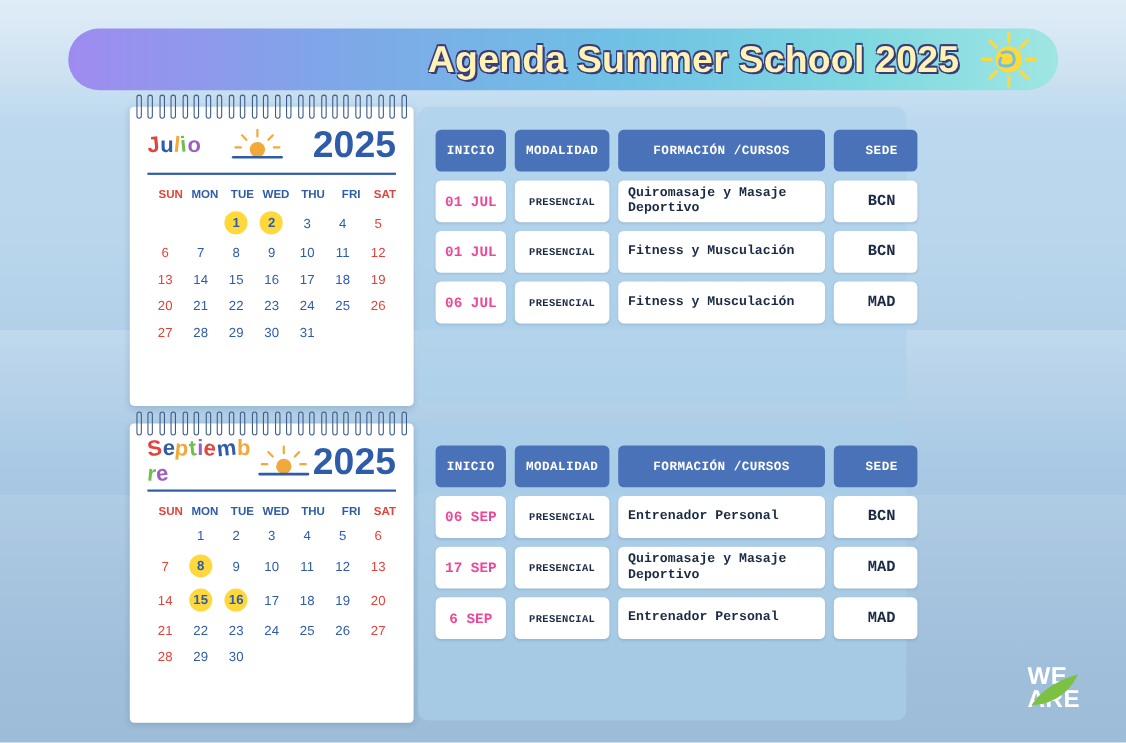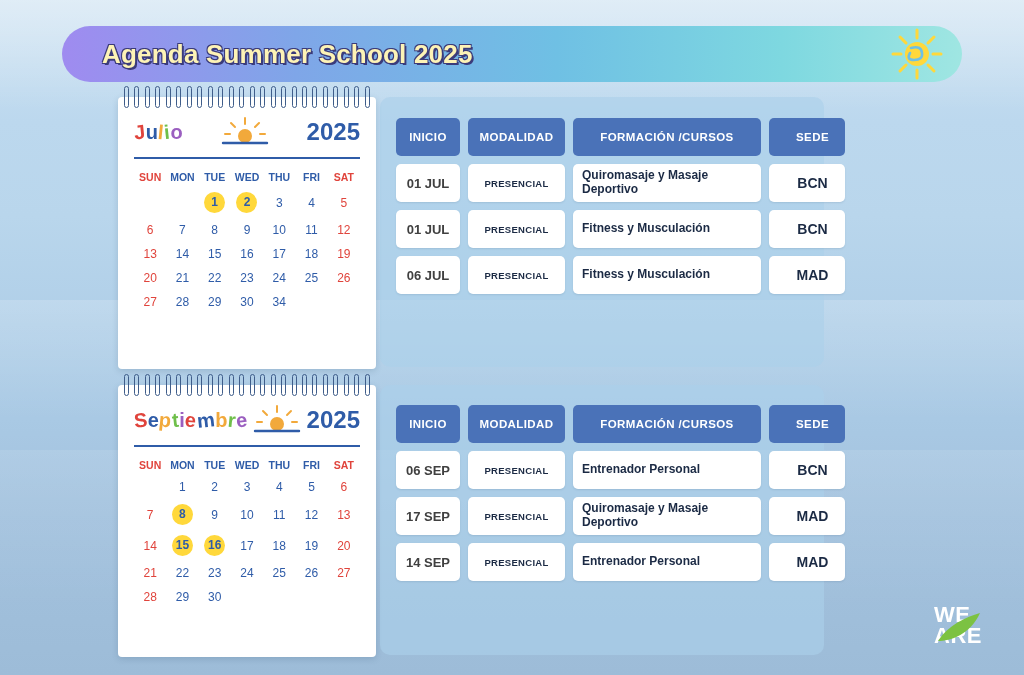--- a/index.html
+++ b/index.html
@@ -28,22 +28,22 @@
   .header {
     position: absolute;
     left: 62px; top: 26px;
     width: 900px; height: 56px;
     border-radius: 28px;
     background: linear-gradient(90deg, #9f8bf0 0%, #7fa6e8 26%, #6fc0e4 55%, #7ed8e0 80%, #9fe6e2 100%);
     display: flex; align-items: center;
   }
   .header-title {
     flex: 1;
-    text-align: left;
-    font-size: 26px;
+    text-align: right;
+    font-size: 34px;
     font-weight: bold;
     color: #fdf3b6;
     letter-spacing: 0.2px;
     text-shadow: 2px 2px 0 #3b3b7a, -1px -1px 0 #3b3b7a, 1px -1px 0 #3b3b7a, -1px 1px 0 #3b3b7a;
     padding-left: 40px;
   }
   .header-sun {
     width: 90px; height: 56px;
     display: flex; align-items: center; justify-content: center;
   }
@@ -81,37 +81,37 @@
     background: transparent;
   }
 
   .cal-head {
     display: flex; align-items: center; justify-content: space-between;
     padding: 16px 16px 4px 16px;
     height: 58px;
   }
   .cal-month { font-size: 20px; font-weight: bold; letter-spacing: 0.5px; }
   .cal-month span { display: inline-block; }
-  .cal-year { font-size: 24px; font-weight: bold; color: #2f5ca8; }
+  .cal-year { font-size: 34px; font-weight: bold; color: #2f5ca8; }
   .cal-sun { width: 52px; height: 32px; }
 
   .cal-rule { height: 2px; background: #2f5ca8; margin: 2px 16px 0 16px; }
 
   table.cal-grid {
     width: 226px;
     margin: 6px auto 0 auto;
     border-collapse: collapse;
     table-layout: fixed;
   }
   table.cal-grid th {
     font-size: 10.5px;
     font-weight: bold;
     color: #2f5ca8;
     padding: 6px 0 4px 0;
-    text-align: center;
+    text-align: right;
   }
   table.cal-grid th.we { color: #e0443c; }
   table.cal-grid td {
     font-size: 12px;
     color: #2f5ca8;
     text-align: center;
     padding: 5px 0;
     height: 22px;
   }
   table.cal-grid td.we { color: #e0443c; }
@@ -131,40 +131,41 @@
 
   .srow { display: flex; margin-bottom: 8px; }
   .srow:last-child { margin-bottom: 0; }
 
   .cell {
     background: #ffffff;
     border-radius: 5px;
     display: flex; align-items: center;
     margin-right: 8px;
     box-shadow: 0 1px 2px rgba(40,70,100,0.13);
+    font-family: Liberation Mono, monospace;
   }
   .cell:last-child { margin-right: 16px; padding-left: 11px; }
 
   .hdr .cell {
     background: #4a72b8;
     color: #ffffff;
     font-size: 11.5px;
     font-weight: bold;
     justify-content: center;
     height: 38px;
     letter-spacing: 0.4px;
     box-shadow: none;
   }
   .c-inicio { width: 64px; }
-  .c-modal  { width: 97px; }
+  .c-modal  { width: 86px; }
   .c-form   { width: 188px; }
   .c-sede   { width: 76px; }
 
   .body .cell { height: 38px; }
-  .body .c-inicio { justify-content: center; font-size: 13px; font-weight: bold; color: #404040; }
+  .body .c-inicio { justify-content: center; font-size: 13px; font-weight: bold; color: #ec4899; }
   .body .c-modal  { justify-content: center; font-size: 9.5px; font-weight: bold; color: #1b2a44; letter-spacing: 0.3px; }
   .body .c-form   { justify-content: flex-start; padding: 0 9px; font-size: 12px; font-weight: bold; color: #1b2a44; line-height: 1.15; }
   .body .c-sede   { justify-content: center; font-size: 14px; font-weight: bold; color: #1b2a44; }
 
   
   .logo {
     position: absolute;
     right: 42px; bottom: 28px;
     text-align: left;
     line-height: 0.95;
@@ -299,21 +300,21 @@
           <td>23</td>
           <td>24</td>
           <td>25</td>
           <td class="we">26</td>
         </tr>
         <tr>
           <td class="we">27</td>
           <td>28</td>
           <td>29</td>
           <td>30</td>
-          <td>34</td>
+          <td>31</td>
           <td></td>
           <td class="we"></td>
         </tr>
       </tbody>
     </table>
 </div>
 
 <div class="calendar cal-bot">
   <div class="spiral">
     <div class="ring"></div>
@@ -464,21 +465,21 @@
         <div class="cell c-form">Entrenador Personal</div>
         <div class="cell c-sede">BCN</div>
       </div>
       <div class="srow">
         <div class="cell c-inicio">17 SEP</div>
         <div class="cell c-modal">PRESENCIAL</div>
         <div class="cell c-form">Quiromasaje y Masaje Deportivo</div>
         <div class="cell c-sede">MAD</div>
       </div>
       <div class="srow">
-        <div class="cell c-inicio">14 SEP</div>
+        <div class="cell c-inicio">6 SEP</div>
         <div class="cell c-modal">PRESENCIAL</div>
         <div class="cell c-form">Entrenador Personal</div>
         <div class="cell c-sede">MAD</div>
       </div>
     </div>
 </div>
 
 <div class="logo">
   <div class="we">WE</div>
   <div class="are">ARE</div>

